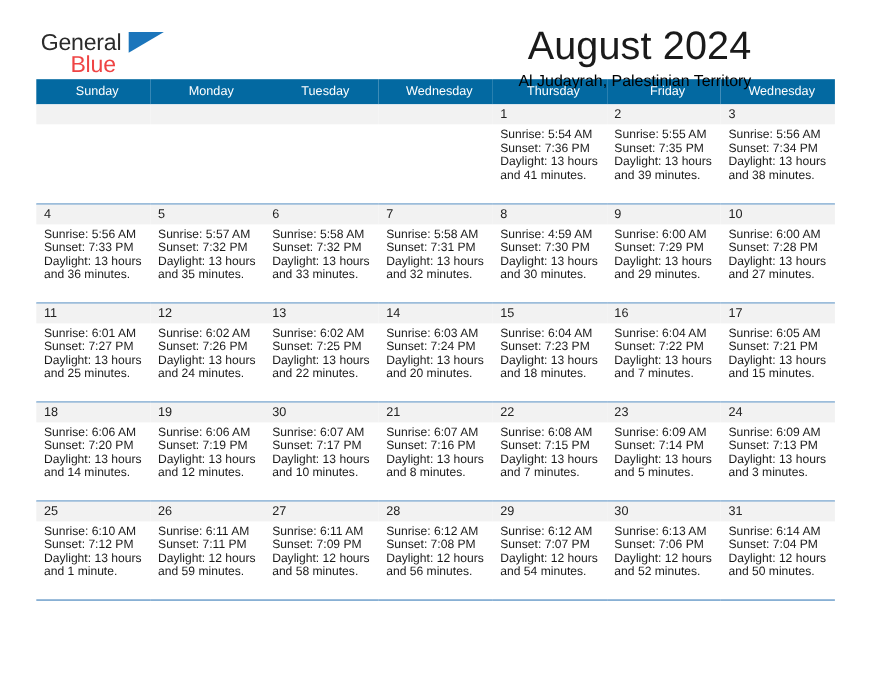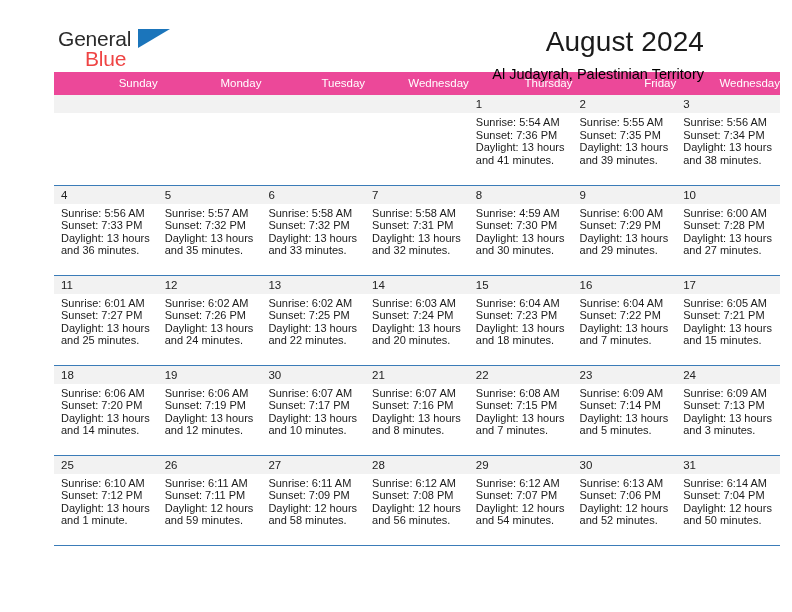--- a/index.html
+++ b/index.html
@@ -9,21 +9,20 @@
     background: #ffffff;
     font-family: "Liberation Sans", sans-serif;
     color: #000000;
     overflow: hidden;
   }
   .page {
     position: relative;
     width: 718px;
     height: 612px;
     padding: 0 33px;
-    margin-left: 21px;
   }
 
   
   .masthead {
     display: flex;
     align-items: flex-start;
     justify-content: space-between;
     height: 72px;
     padding-top: 26px;
   }
@@ -57,45 +56,45 @@
     width: 0;
     height: 0;
     border-left: 32px solid #1b75bb;
     border-bottom: 19px solid transparent;
   }
   .titles {
     text-align: right;
     padding-right: 2px;
   }
   .cal-title {
-    font-size: 28px;
+    font-size: 36px;
     font-weight: normal;
     color: #1a1a1a;
     line-height: 32px;
     letter-spacing: 0.1px;
   }
   .cal-subtitle {
     font-size: 14.5px;
     color: #000000;
     line-height: 20px;
     margin-top: 6px;
   }
 
   
   .calendar {
     width: 726px;
     border-collapse: collapse;
     table-layout: fixed;
   }
   .calendar th {
-    background: #ec4899;
+    background: #0369a1;
     color: #ffffff;
     font-size: 11.5px;
     font-weight: normal;
-    text-align: right;
+    text-align: center;
     padding: 5px 0 6px 7px;
     height: 21px;
   }
   .calendar td {
     vertical-align: top;
     padding: 0;
     border-bottom: 1px solid #3b7cb8;
     background: #ffffff;
     height: 90px;
   }

